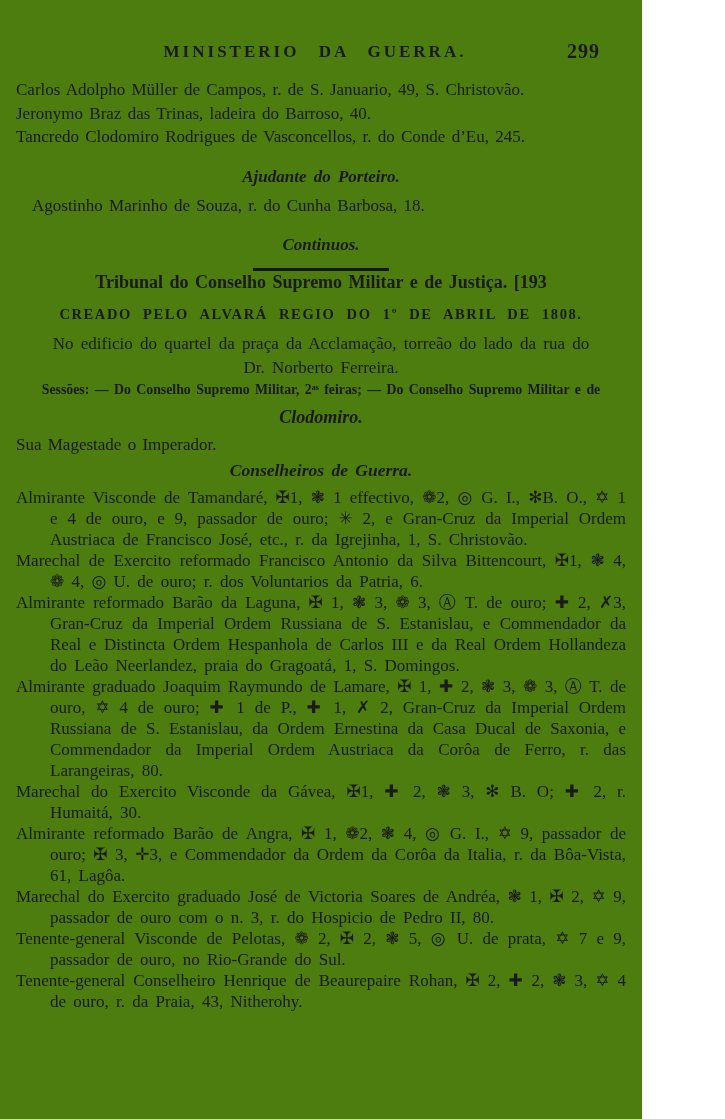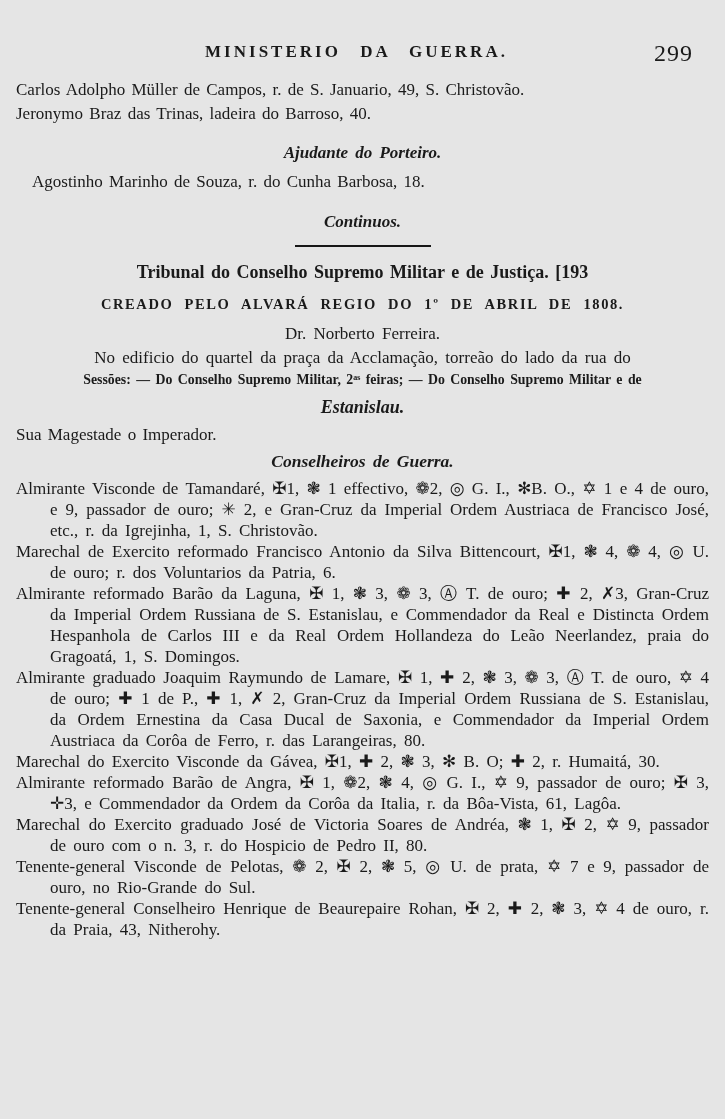--- a/index.html
+++ b/index.html
@@ -11,46 +11,47 @@
   body {
     width: 725px;
     height: 1119px;
     overflow: hidden;
     font-family: "Liberation Serif", "DejaVu Serif", serif;
     color: #1a1a1a;
     -webkit-font-smoothing: antialiased;
   }
   .page {
     position: relative;
-    width: 725px;
+    width: 642px;
     height: 1119px;
-    background: #e5e5e5;
+    background: #4d7c0f;
     padding: 42px 16px 0 16px;
     box-sizing: border-box;
   }
   
   .header {
     position: relative;
     height: 24px;
     margin-bottom: 12px;
   }
   .header-title {
     text-align: center;
     font-weight: bold;
     font-size: 17px;
     letter-spacing: 3px;
     word-spacing: 12px;
     transform: translateX(-6px);
   }
   .page-number {
     position: absolute;
     top: -2px;
-    right: 16px;
-    font-size: 24px;
+    right: 26px;
+    font-size: 20px;
     letter-spacing: 1px;
+    font-weight: bold;
   }
   
   .entry {
     margin: 0;
     font-size: 17px;
     line-height: 23.5px;
     text-align: justify;
     padding-left: 34px;
     text-indent: -34px;
     word-spacing: 2px;
@@ -72,21 +73,21 @@
   .section-gap { margin-top: 7px; margin-left: 16px; }
   
   .divider {
     width: 136px;
     height: 2.5px;
     background: #161616;
     margin: 13px auto 0 auto;
   }
   
   .tribunal-title {
-    margin: 15px 0 0 0;
+    margin: 1px 0 0 0;
     text-align: center;
     font-weight: bold;
     font-size: 18px;
     word-spacing: 2px;
   }
   .tribunal-subtitle {
     margin: 13px 0 0 0;
     text-align: center;
     font-size: 14.5px;
     font-weight: bold;
@@ -119,45 +120,46 @@
 <div class="page">
 
   <div class="header">
     <div class="header-title">MINISTERIO DA GUERRA.</div>
     <div class="page-number">299</div>
   </div>
 
   <div>
     <p class="entry">Carlos Adolpho Müller de Campos, r. de S. Januario, 49, S. Christovão.</p>
     <p class="entry">Jeronymo Braz das Trinas, ladeira do Barroso, 40.</p>
+    <p class="entry">Tancredo Clodomiro Rodrigues de Vasconcellos, r. do Conde d’Eu, 245.</p>
   </div>
 
   <h3 class="h-italic mt-amb">Ajudante do Porteiro.</h3>
   <div class="section-gap">
     <p class="entry">Agostinho Marinho de Souza, r. do Cunha Barbosa, 18.</p>
   </div>
 
   <h3 class="h-italic mt-amb">Continuos.</h3>
 
   <div class="divider"></div>
 
   <div>
     <h2 class="tribunal-title">Tribunal do Conselho Supremo Militar e de Justiça. [193</h2>
     <div class="tribunal-subtitle">CREADO PELO ALVARÁ REGIO DO 1º DE ABRIL DE 1808.</div>
 
     <div class="address-block">
+      <div class="address-line">No edificio do quartel da praça da Acclamação, torreão do lado da rua do</div>
       <div class="address-line">Dr. Norberto Ferreira.</div>
-      <div class="address-line">No edificio do quartel da praça da Acclamação, torreão do lado da rua do</div>
     </div>
 
     <div class="sessions-block">
       <div class="sessions-line">Sessões: — Do Conselho Supremo Militar, 2ᵃˢ feiras; — Do Conselho Supremo Militar e de</div>
     </div>
 
-    <h3 class="h-italic presidente-heading">Estanislau.</h3>
+    <h3 class="h-italic presidente-heading">Clodomiro.</h3>
     <p class="entry presidente-name">Sua Magestade o Imperador.</p>
 
     <h3 class="h-italic conselheiros-heading">Conselheiros de Guerra.</h3>
 
     <div class="conselheiros-list">
       <p class="entry dense">Almirante Visconde de Tamandaré, ✠1, ❃ 1 effectivo, ❁2, ◎ G. I., ✻B. O., ✡ 1 e 4 de ouro, e 9, passador de ouro; ✳ 2, e Gran-Cruz da Imperial Ordem Austriaca de Francisco José, etc., r. da Igrejinha, 1, S. Christovão.</p>
       <p class="entry dense">Marechal de Exercito reformado Francisco Antonio da Silva Bittencourt, ✠1, ❃ 4, ❁ 4, ◎ U. de ouro; r. dos Voluntarios da Patria, 6.</p>
       <p class="entry dense">Almirante reformado Barão da Laguna, ✠ 1, ❃ 3, ❁ 3, Ⓐ T. de ouro; ✚ 2, ✗3, Gran-Cruz da Imperial Ordem Russiana de S. Estanislau, e Commendador da Real e Distincta Ordem Hespanhola de Carlos III e da Real Ordem Hollandeza do Leão Neerlandez, praia do Gragoatá, 1, S. Domingos.</p>
       <p class="entry dense">Almirante graduado Joaquim Raymundo de Lamare, ✠ 1, ✚ 2, ❃ 3, ❁ 3, Ⓐ T. de ouro, ✡ 4 de ouro; ✚ 1 de P., ✚ 1, ✗ 2, Gran-Cruz da Imperial Ordem Russiana de S. Estanislau, da Ordem Ernestina da Casa Ducal de Saxonia, e Commendador da Imperial Ordem Austriaca da Corôa de Ferro, r. das Larangeiras, 80.</p>
       <p class="entry dense">Marechal do Exercito Visconde da Gávea, ✠1, ✚ 2, ❃ 3, ✻ B. O; ✚ 2, r. Humaitá, 30.</p>

